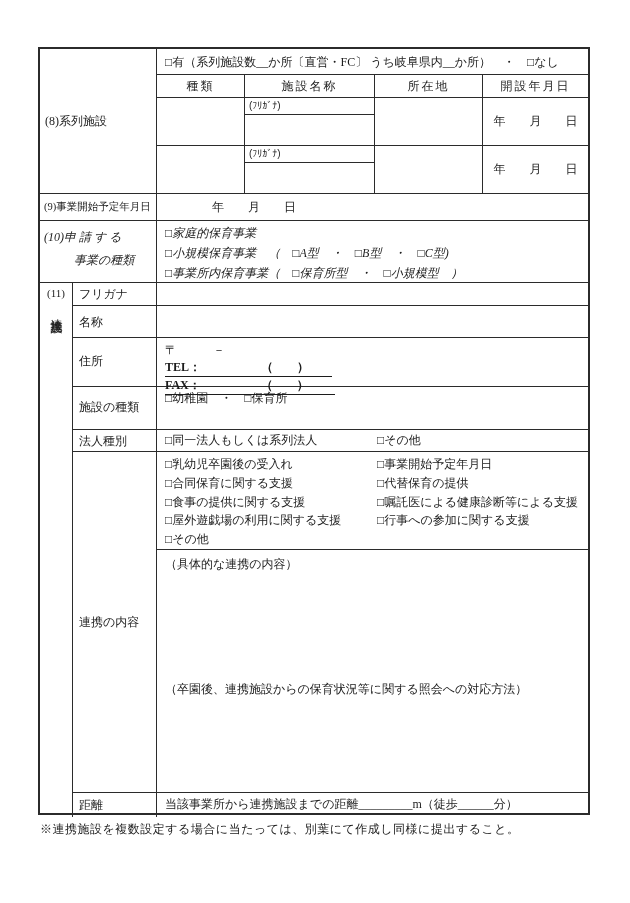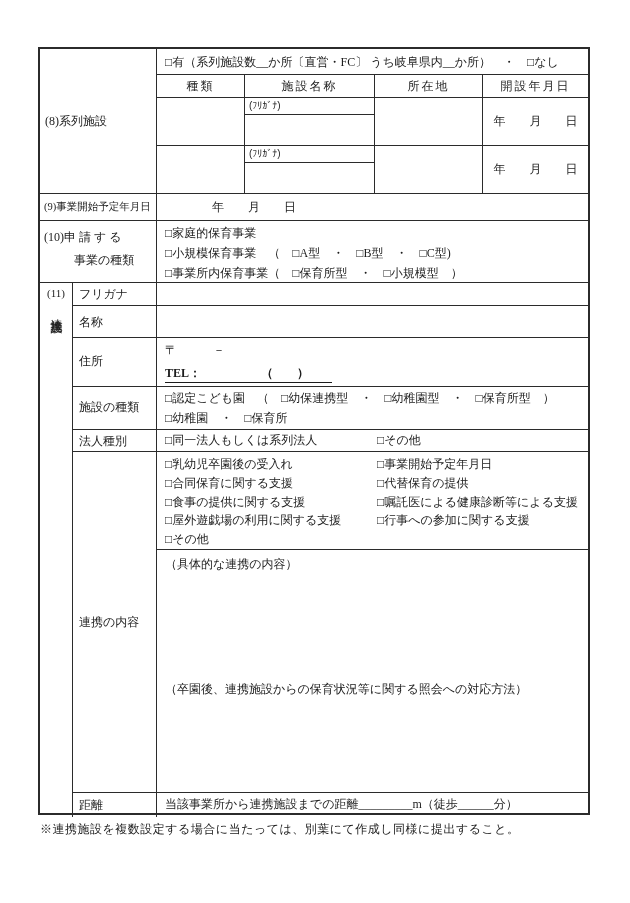--- a/index.html
+++ b/index.html
@@ -39,21 +39,21 @@
     padding-left: 4px; font-family: "Liberation Sans", "DejaVu Sans", sans-serif;
   }
   .date-cell { display: flex; align-items: center; justify-content: center; white-space: nowrap; }
 
   
   .row9 { height: 27px; }
   .r9-lbl { width: 117px; border-right: 1px solid #2b2b2b; font-size: 10.5px; line-height: 26px; padding-left: 4px; white-space: nowrap; }
   .r9-val { flex: 1; line-height: 26px; padding-left: 55px; }
 
   
-  .row10 { height: 62px; }
+  .row10 { height: 62px; font-style: italic; }
   .r10-lbl { width: 117px; border-right: 1px solid #2b2b2b; padding: 8px 0 0 4px; }
   .r10-lbl .l2 { padding-left: 30px; margin-top: 6px; }
   .r10-opts { flex: 1; padding: 2px 0 0 8px; }
   .r10-opts div { line-height: 20.2px; white-space: nowrap; }
 
   
   .row11 { height: 534px; }
   .r11-num-col {
     width: 33px; border-right: 1px solid #2b2b2b;
     display: flex; flex-direction: column; align-items: center; padding-top: 4px;
@@ -173,28 +173,28 @@
           <div class="r11-lbl">名称</div>
           <div class="r11-val"></div>
         </div>
 
         <div class="r11-row rr-addr">
           <div class="r11-lbl">住所</div>
           <div class="addr-val">
             <div>〒　　　－</div>
             <div class="addr-line2">
               <span class="uline tel-span">TEL：　　　　　（　　）　　　　</span>
+              <span class="uline fax-span">FAX：　　　　　（　　）　　　　</span>
             </div>
           </div>
         </div>
 
         <div class="r11-row rr-factype">
           <div class="r11-lbl">施設の種類</div>
           <div class="r11-val factype-val">
-            <div>□認定こども園　（　□幼保連携型　・　□幼稚園型　・　□保育所型　）</div>
             <div>□幼稚園　・　□保育所</div>
           </div>
         </div>
 
         <div class="r11-row rr-corp">
           <div class="r11-lbl">法人種別</div>
           <div class="r11-val corp-val">
             <span class="cl">□同一法人もしくは系列法人</span>
             <span>□その他</span>
           </div>

